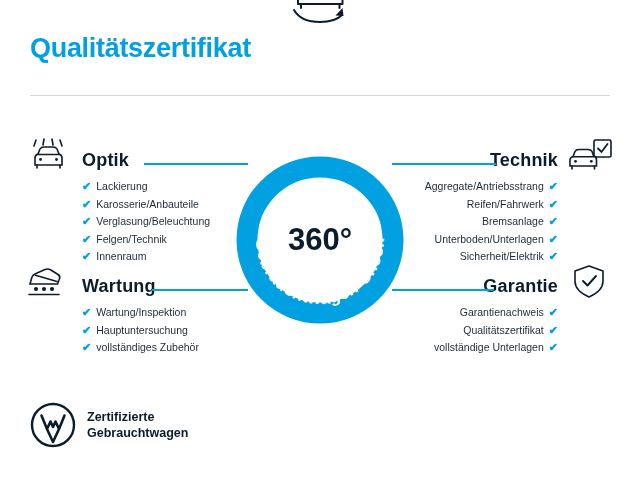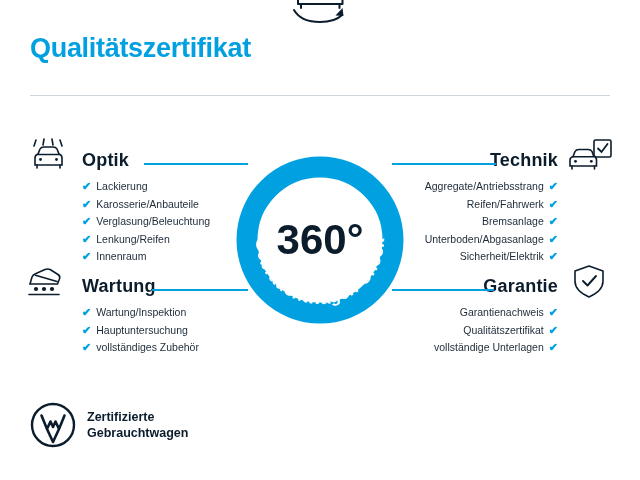--- a/index.html
+++ b/index.html
@@ -87,21 +87,21 @@
   }
   .badge-360 {
     position: absolute;
     left: 0;
     top: 0;
     width: 176px;
     height: 176px;
     display: flex;
     align-items: center;
     justify-content: center;
-    font-size: 42px;
+    font-size: 31px;
     font-weight: bold;
     color: #0b1c2c;
   }
   .car-top {
     position: absolute;
     left: 50%;
     top: -28px;
     transform: translateX(-50%);
   }
   
@@ -154,21 +154,21 @@
     <div class="row">
         <span class="chk">✔</span>
         <span>Karosserie/Anbauteile</span>
       </div>
     <div class="row">
         <span class="chk">✔</span>
         <span>Verglasung/Beleuchtung</span>
       </div>
     <div class="row">
         <span class="chk">✔</span>
-        <span>Lenkung/Reifen</span>
+        <span>Felgen/Technik</span>
       </div>
     <div class="row">
         <span class="chk">✔</span>
         <span>Innenraum</span>
       </div>
   </div>
 
   <div class="icon" style="left:568px; top:138px;">
     <svg width="46" height="38" viewBox="0 0 46 38" fill="none" stroke="#0b1c2c" stroke-width="1.6" stroke-linecap="round">
       <rect x="26" y="2" width="17" height="17" rx="1.5"></rect>
@@ -191,21 +191,21 @@
       </div>
     <div class="row">
         <span>Reifen/Fahrwerk</span>
         <span class="chk">✔</span>
       </div>
     <div class="row">
         <span>Bremsanlage</span>
         <span class="chk">✔</span>
       </div>
     <div class="row">
-        <span>Unterboden/Abgasanlage</span>
+        <span>Unterboden/Unterlagen</span>
         <span class="chk">✔</span>
       </div>
     <div class="row">
         <span>Sicherheit/Elektrik</span>
         <span class="chk">✔</span>
       </div>
   </div>
 
   <div class="icon" style="left:26px; top:262px;">
     <svg width="46" height="40" viewBox="0 0 46 40" fill="none" stroke="#0b1c2c" stroke-width="1.6" stroke-linecap="round">

